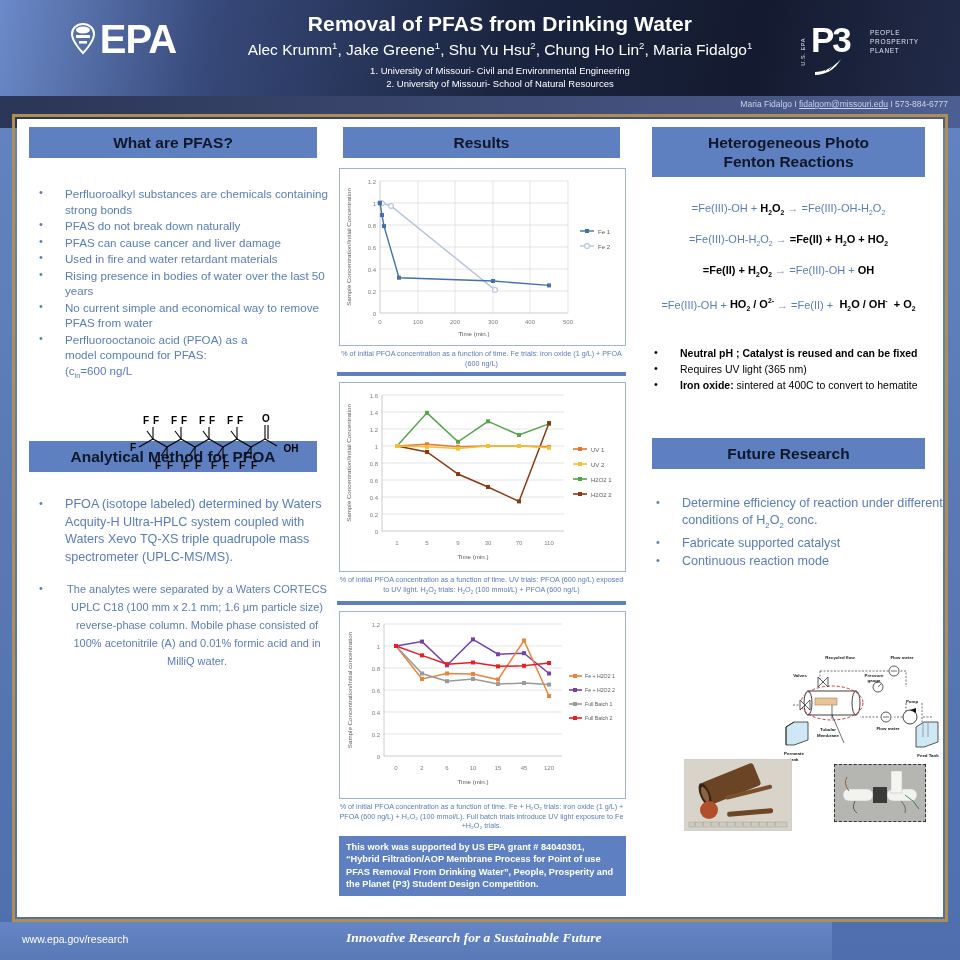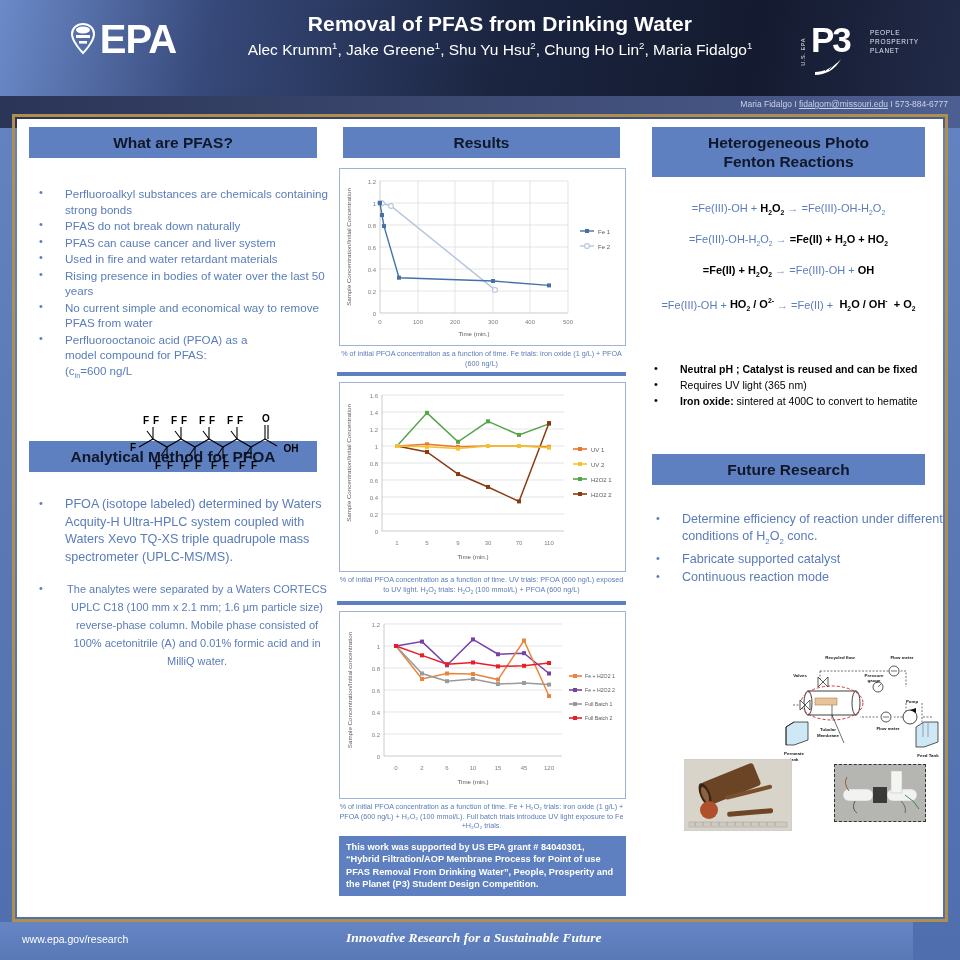--- a/index.html
+++ b/index.html
@@ -68,21 +68,21 @@
   .rule { height: 4px; background: #5f80c0; margin: 2px 0 4px; }
 
   .eq { text-align: center; font-size: 11px; line-height: 26px; color: #5a7cba; }
   .eq .dk { color: #000; font-weight: bold; }
   .eq .arrow { color: #7d93c4; }
 
   .ack { background: #5f80c0; color: #fff; font-size: 9.2px; line-height: 12.5px;
     padding: 5px 7px; font-weight: bold; }
 
   
-  .footer { position: absolute; left: 0; top: 922px; width: 913px; height: 38px;
+  .footer { position: absolute; left: 0; top: 922px; width: 832px; height: 38px;
     background: linear-gradient(180deg,#6585c4,#5878b6); }
   .footer .url { position: absolute; left: 22px; top: 11px; color: #fff; font-size: 10.5px; }
   .footer .tag { position: absolute; left: 346px; top: 8px; color: #fff; font-size: 13.5px;
     font-family: "Liberation Serif", serif; font-style: italic; font-weight: bold; }
 
   
   svg text { font-family: "Liberation Sans", sans-serif; }
   .ax { stroke: #d9d9d9; stroke-width: .7; }
   .axmain { stroke: #bfbfbf; stroke-width: .8; }
   .tl { font-size: 6px; fill: #7f7f7f; }
@@ -108,20 +108,24 @@
             <path d="M11 19 h8 v2.6 h-8 z" fill="#ffffff"></path>
           </svg>
         </span>
         <span class="epa-word">EPA</span>
       </div>
     </div>
 
     <div class="title-block">
       <div class="ptitle">Removal of PFAS from Drinking Water</div>
       <div class="pauthors">Alec Krumm<sup>1</sup>, Jake Greene<sup>1</sup>, Shu Yu Hsu<sup>2</sup>, Chung Ho Lin<sup>2</sup>, Maria Fidalgo<sup>1</sup></div>
+      <div class="paffil">
+        <div>1.  University of Missouri- Civil and Environmental Engineering</div>
+        <div>2. University of Missouri- School of Natural Resources</div>
+      </div>
     </div>
 
     <div class="p3-logo">
       <span class="p3-usepa">U.S. EPA</span>
       <span class="p3-mark">
         <span class="p3-text">P3</span>
         <svg width="54" height="20" viewBox="0 0 54 20" style="position:absolute;left:2px;top:34px">
           <path d="M2 16 C10 16 20 12 28 3 C22 14 12 19 2 19 Z" fill="#ffffff"></path>
           <path d="M8 15 l5 -5 M12 15 l6 -6 M16 14 l6 -6" stroke="#1b2540" stroke-width=".8"></path>
         </svg>
@@ -144,21 +148,21 @@
 
   <div class="frame"></div>
   <div class="canvas">
 
     <div class="col col-left">
       <div class="sec-head" style="margin:8px 12px 0 12px;">What are PFAS?</div>
 
       <ul class="bul" style="margin-top:28px;">
         <li>Perfluoroalkyl substances are chemicals containing strong bonds</li>
         <li>PFAS do not break down naturally</li>
-        <li>PFAS can cause cancer and liver system</li>
+        <li>PFAS can cause cancer and liver damage</li>
         <li>Used in fire and water retardant materials</li>
         <li>Rising presence in bodies of water over the last 50 years</li>
         <li>No current simple and economical way to remove PFAS from water</li>
         <li>
           <span>Perfluorooctanoic acid (PFOA) as a</span><br>
           <span>model compound for PFAS:</span><br>
           <span>(c</span><sub>in</sub><span>=600 ng/L</span>
         </li>
       </ul>
 
@@ -496,21 +500,21 @@
           =Fe(III)-OH-H<sub>2</sub>O<sub>2</sub> <span class="arrow">→</span> <span class="dk">=Fe(II) + H<sub>2</sub>O + HO<sub>2</sub></span>
         </div>
         <div class="eq">
           <span class="dk">=Fe(II) + H<sub>2</sub>O<sub>2</sub></span> <span class="arrow">→</span> =Fe(III)-OH + <span class="dk">OH</span>
         </div>
         <div class="eq">
           =Fe(III)-OH + <span class="dk">HO<sub>2</sub> / O<sup>2-</sup></span> <span class="arrow">→</span> =Fe(II) + <span class="dk">&nbsp;H<sub>2</sub>O / OH<sup>-</sup> &nbsp;+ O<sub>2</sub></span>
         </div>
       </div>
 
-      <ul class="bul dark" style="margin-top:40px;">
+      <ul class="bul dark" style="margin-top:24px;">
         <li><b>Neutral pH ; Catalyst is reused and can be fixed</b><span></span></li>
         <li><b></b><span>Requires UV light (365 nm)</span></li>
         <li><b>Iron oxide:</b><span> sintered at 400C to convert to hematite</span></li>
       </ul>
 
       <div class="sec-head" style="margin:46px 18px 0 18px;">Future Research</div>
 
       <ul class="bul" style="margin-top:26px; ">
         <li style="font-size:12.6px;line-height:17px;">
           Determine efficiency of reaction under different conditions of H<sub>2</sub>O<sub>2</sub> conc.</li>

